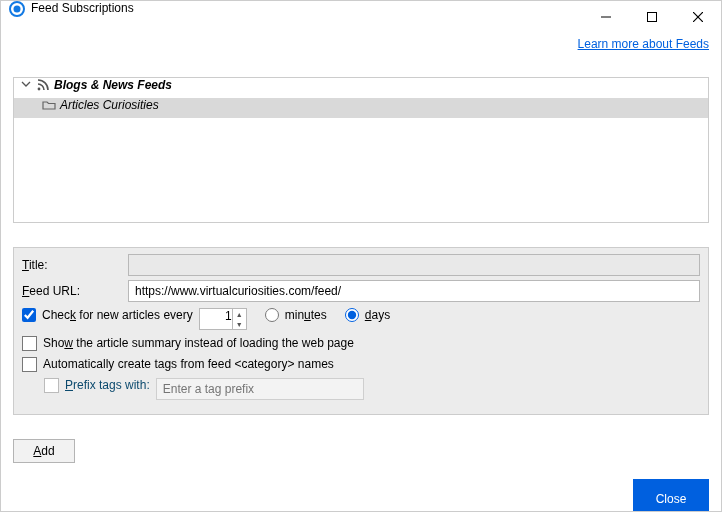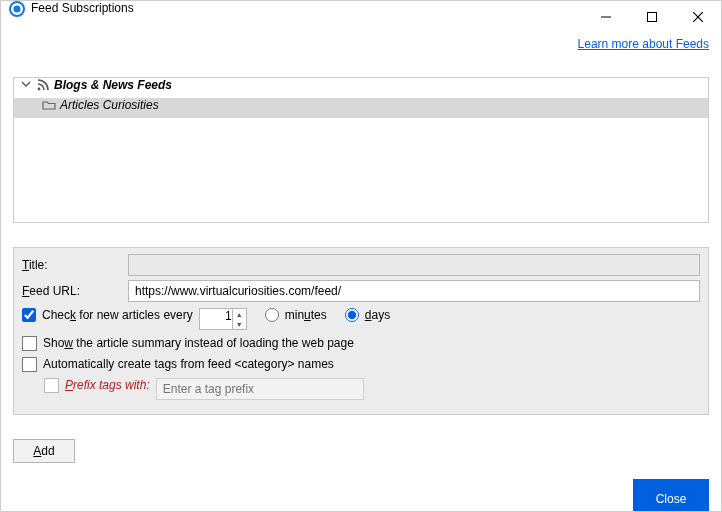--- a/index.html
+++ b/index.html
@@ -35,21 +35,21 @@
 .input.ro { background: #e9e9e9; color: #444; }
 .chk { width: 14px; height: 14px; accent-color: #0060df; }
 .chk-box { width: 15px; height: 15px; border: 1px solid #777; background: #fff; display: inline-block; vertical-align: middle; }
 .chk-box.disabled { border-color: #bbb; }
 .num { width: 48px; height: 22px; border: 1px solid #b8b8b8; text-align: right; padding: 0 14px 0 4px; position: relative; background: #fff; }
 .spin { position: absolute; right: 0; top: 0; width: 14px; height: 100%; border-left: 1px solid #b8b8b8; display: flex; flex-direction: column; }
 .spin div { flex: 1; display: flex; align-items: center; justify-content: center; font-size: 7px; color: #555; }
 .radio { width: 14px; height: 14px; accent-color: #0060df; margin-left: 12px; }
 .opt-row { display: flex; align-items: flex-start; gap: 6px; margin-top: 6px; margin-bottom: 6px; }
 .indent { margin-left: 22px; }
-.disabled-label { color: #b91c1c; font-style: italic; }
+.disabled-label { color: #0c4a6e; }
 .tagprefix { width: 208px; height: 22px; border: 1px solid #cfcfcf; background: #f3f3f3; padding: 0 6px; color: #9b9b9b; }
 
 
 .btn { min-width: 62px; height: 24px; border: 1px solid #b4b4b4; background: #f2f2f2; color: #000; display: inline-flex; align-items: center; justify-content: center; cursor: default; }
 .btn.primary { background: #0060df; color: #fff; border: none; min-width: 76px; height: 40px; }
 .bottom-area { display: flex; flex-direction: column; gap: 16px; margin-top: auto; }
 .close-row { display: flex; justify-content: flex-end; }
 </style>
 </head>
 <body>

